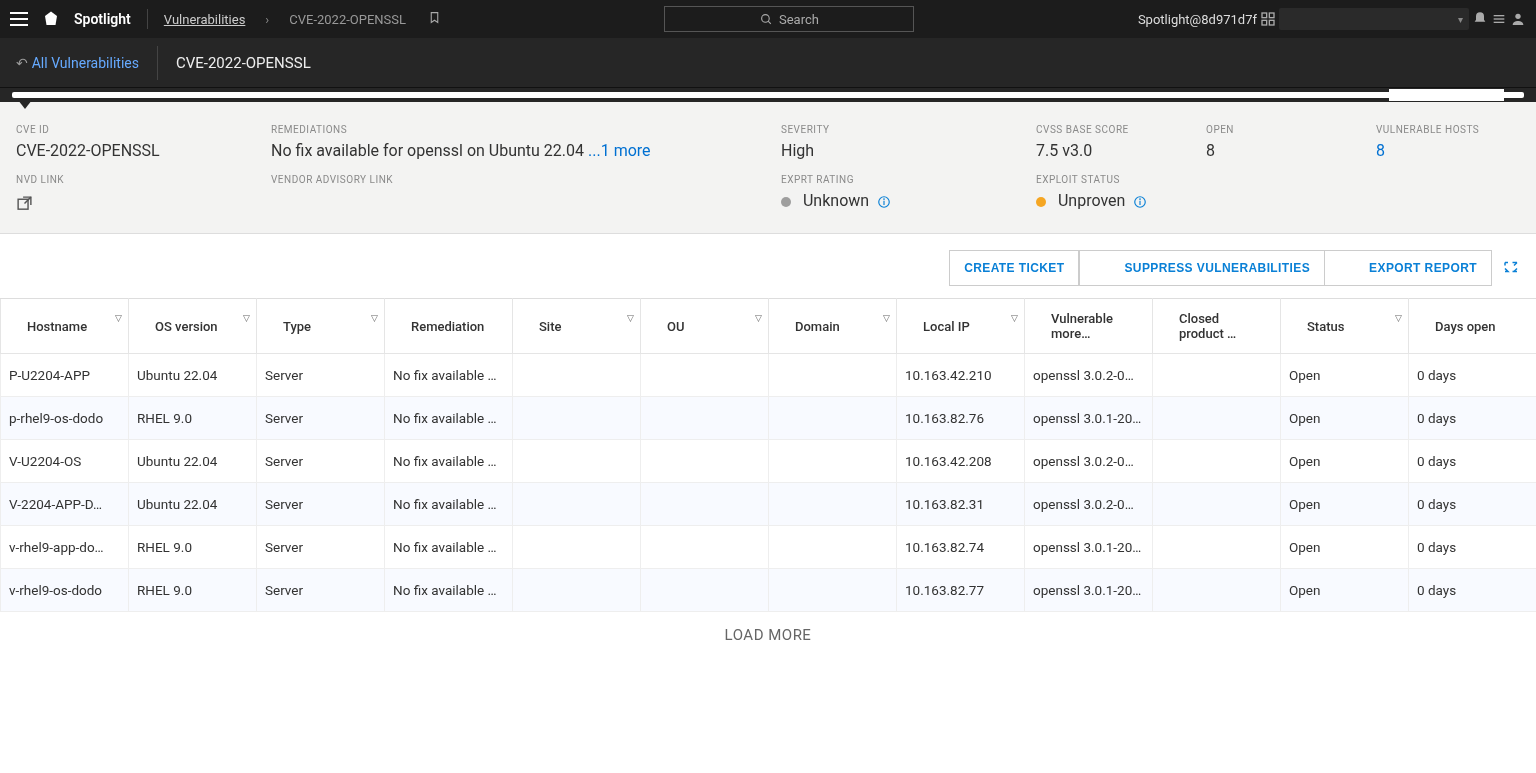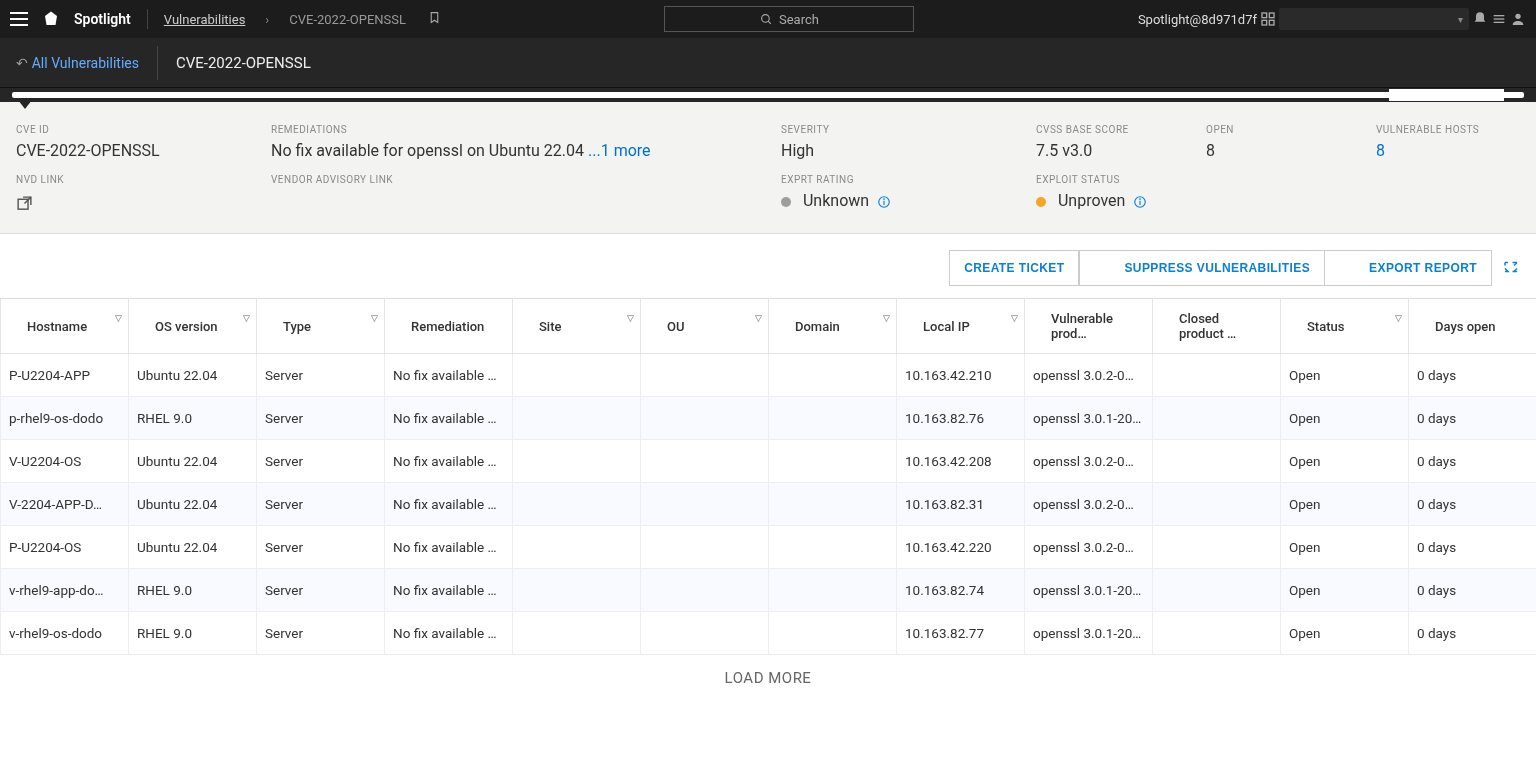--- a/index.html
+++ b/index.html
@@ -236,21 +236,21 @@
   <thead>
     <tr>
       <th><span>Hostname</span><span class="filt">▽</span></th>
       <th><span>OS version</span><span class="filt">▽</span></th>
       <th><span>Type</span><span class="filt">▽</span></th>
       <th><span>Remediation</span></th>
       <th><span>Site</span><span class="filt">▽</span></th>
       <th><span>OU</span><span class="filt">▽</span></th>
       <th><span>Domain</span><span class="filt">▽</span></th>
       <th><span>Local IP</span><span class="filt">▽</span></th>
-      <th><span>Vulnerable prod…</span></th>
+      <th><span>Vulnerable more…</span></th>
       <th><span>Closed product …</span></th>
       <th><span>Status</span><span class="filt">▽</span></th>
       <th><span>Days open</span></th>
     </tr>
   </thead>
   <tbody id="tbody">
       <tr>
         <td>P-U2204-APP</td>
         <td>Ubuntu 22.04</td>
         <td>Server</td>
@@ -300,34 +300,20 @@
         <td></td>
         <td></td>
         <td></td>
         <td>10.163.82.31</td>
         <td>openssl 3.0.2-0…</td>
         <td></td>
         <td>Open</td>
         <td>0 days</td>
       </tr>
       <tr>
-        <td>P-U2204-OS</td>
-        <td>Ubuntu 22.04</td>
-        <td>Server</td>
-        <td>No fix available …</td>
-        <td></td>
-        <td></td>
-        <td></td>
-        <td>10.163.42.220</td>
-        <td>openssl 3.0.2-0…</td>
-        <td></td>
-        <td>Open</td>
-        <td>0 days</td>
-      </tr>
-      <tr>
         <td>v-rhel9-app-do…</td>
         <td>RHEL 9.0</td>
         <td>Server</td>
         <td>No fix available …</td>
         <td></td>
         <td></td>
         <td></td>
         <td>10.163.82.74</td>
         <td>openssl 3.0.1-20…</td>
         <td></td>

